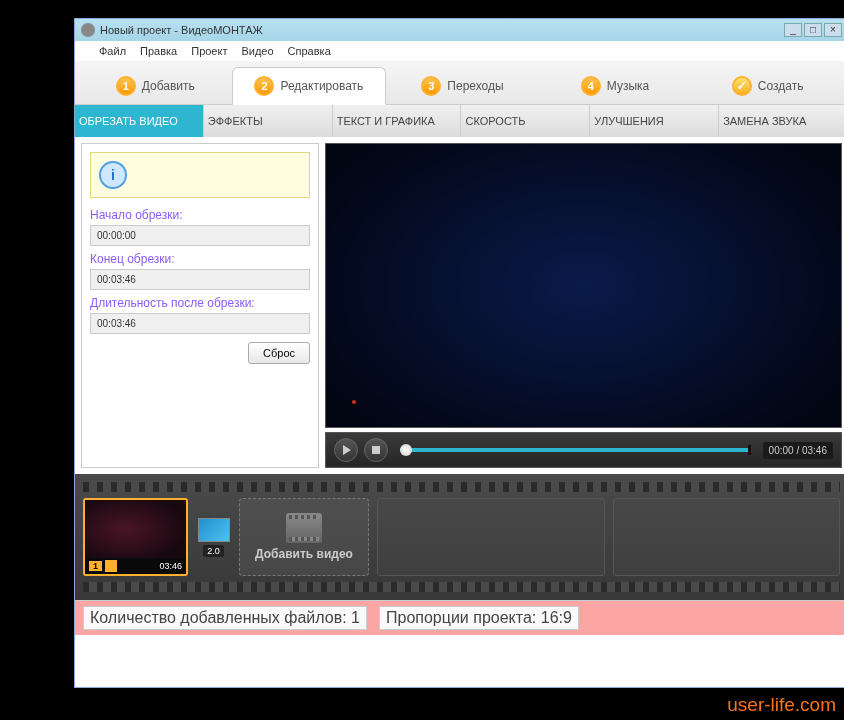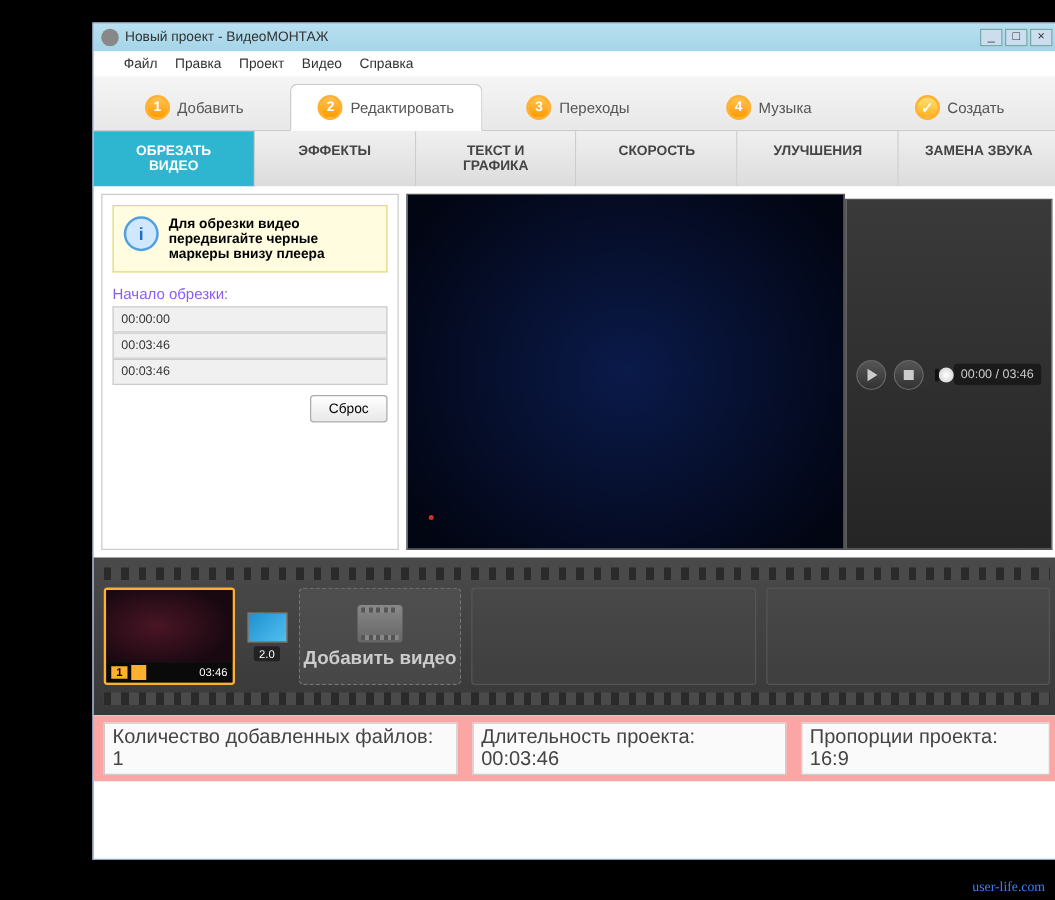--- a/index.html
+++ b/index.html
@@ -10,30 +10,30 @@
 .tb-spacer { flex: 1; }
 .tb-btn { width: 18px; height: 14px; border: 1px solid #7aa; margin-left: 2px; background: #cde; font-size: 10px; text-align: center; line-height: 12px; cursor: pointer; }
 .menubar { background: #fff; padding: 4px 24px; font-size: 11px; color: #333; display: flex; gap: 14px; }
 .menubar span { cursor: pointer; }
 .steps { background: linear-gradient(#f5f5f5,#e8e8e8); display: flex; padding: 6px 4px 0; border-bottom: 1px solid #ccc; }
 .step { flex: 1; display: flex; align-items: center; justify-content: center; gap: 6px; padding: 8px 4px; font-size: 12px; color: #555; cursor: pointer; border-radius: 6px 6px 0 0; }
 .step.active { background: #fff; border: 1px solid #ccc; border-bottom: 1px solid #fff; margin-bottom: -1px; }
 .step-num { width: 20px; height: 20px; border-radius: 50%; background: linear-gradient(#ffc350,#ff9a00); color: #fff; font-size: 11px; font-weight: bold; display: flex; align-items: center; justify-content: center; border: 2px solid #ffb030; }
 .step-check { width: 20px; height: 20px; border-radius: 50%; background: linear-gradient(#ffe070,#ffb020); display: flex; align-items: center; justify-content: center; color: #fff; font-weight: bold; border: 2px solid #ffb030; }
 .subtabs { display: flex; background: #e8e8e8; }
-.subtab { flex: 1; padding: 10px 16px; text-align: center; font-size: 11px; font-weight: bold; color: #444; border-right: 1px solid #ccc; cursor: pointer; background: linear-gradient(#f0f0f0,#dcdcdc); }
+.subtab { flex: 1; padding: 10px 4px; text-align: left; font-size: 11px; font-weight: normal; color: #444; border-right: 1px solid #ccc; cursor: pointer; background: linear-gradient(#f0f0f0,#dcdcdc); }
 .subtab.active { background: #2eb5d0; color: #fff; }
 .work { display: flex; background: #fff; padding: 6px; gap: 6px; }
 .side { width: 238px; background: #fff; border: 1px solid #ccc; padding: 8px; }
 .hint { background: #fffce0; border: 1px solid #e0d880; padding: 8px; display: flex; gap: 8px; font-size: 11px; font-weight: bold; margin-bottom: 10px; }
 .hint-icon { width: 28px; height: 28px; border-radius: 50%; background: #d0e8ff; border: 2px solid #50a0e0; display: flex; align-items: center; justify-content: center; color: #2070c0; font-weight: bold; flex-shrink: 0; font-size: 14px; }
 .field-label { font-size: 12px; margin: 6px 0 3px; color: #8b5cf6; }
 .field-input { width: 100%; padding: 4px 6px; font-size: 10px; background: #f0f0f0; border: 1px solid #ccc; color: #333; }
 .reset { float: right; margin-top: 8px; padding: 4px 14px; font-size: 11px; background: linear-gradient(#fff,#e8e8e8); border: 1px solid #aaa; border-radius: 3px; cursor: pointer; }
-.preview { flex: 1; display: flex; flex-direction: row; }
+.preview { flex: 1; display: flex; flex-direction: column; }
 .video { flex: 1; background: radial-gradient(ellipse 60% 70% at 50% 50%, #0a1a4a, #020512); border: 1px solid #555; position: relative; min-height: 285px; }
 .video:before { content: ''; position: absolute; left: 5%; bottom: 8%; width: 4px; height: 4px; background: #d03020; border-radius: 50%; }
 .controls { background: linear-gradient(#3a3a3a,#252525); border: 1px solid #555; padding: 5px 8px; display: flex; align-items: center; gap: 6px; margin-top: 4px; }
 .ctrl-btn { width: 24px; height: 24px; border-radius: 50%; background: linear-gradient(#555,#333); border: 1px solid #666; display: flex; align-items: center; justify-content: center; cursor: pointer; }
 .play-tri { width: 0; height: 0; border-left: 8px solid #ccc; border-top: 5px solid transparent; border-bottom: 5px solid transparent; margin-left: 2px; }
 .stop-sq { width: 8px; height: 8px; background: #ccc; }
 .seek { flex: 1; height: 4px; background: #2eb5d0; position: relative; margin: 0 6px; }
 .seek-handle { position: absolute; left: 0; top: -4px; width: 12px; height: 12px; background: radial-gradient(#fff,#ccc); border-radius: 50%; }
 .seek-end { position: absolute; right: 0; top: -3px; width: 3px; height: 10px; background: #111; }
 .time { font-size: 10px; color: #ccc; background: #1a1a1a; padding: 3px 6px; border-radius: 3px; }
@@ -46,25 +46,25 @@
 .clip-num { background: #ffb030; color: #000; padding: 0 4px; font-weight: bold; }
 .clip-edit { width: 12px; height: 12px; background: #ffb030; margin-left: 3px; }
 .clip-time { margin-left: auto; }
 .trans { width: 35px; display: flex; flex-direction: column; align-items: center; justify-content: center; gap: 3px; }
 .trans-thumb { width: 32px; height: 24px; background: linear-gradient(135deg,#2090d0,#50c0f0); border: 1px solid #888; }
 .trans-time { font-size: 9px; color: #fff; background: #222; padding: 1px 4px; border-radius: 2px; }
 .newclip { width: 130px; background: rgba(100,100,100,.3); border: 1px dashed #777; border-radius: 4px; display: flex; flex-direction: column; align-items: center; justify-content: center; cursor: pointer; gap: 4px; }
 .newclip-icon { width: 36px; height: 30px; background: linear-gradient(#888,#666); border-radius: 3px; position: relative; }
 .newclip-icon:before,.newclip-icon:after { content: ''; position: absolute; left: 3px; right: 3px; height: 4px; background: repeating-linear-gradient(90deg,#555 0 3px,#888 3px 6px); }
 .newclip-icon:before { top: 2px; } .newclip-icon:after { bottom: 2px; }
-.newclip-label { font-size: 15px; color: #ccc; font-weight: bold; }
+.newclip-label { font-size: 12px; color: #ccc; font-weight: bold; }
 .empty-slot { flex: 1; border: 1px solid #555; background: rgba(80,80,80,.2); border-radius: 3px; }
 .statusbar { display: flex; gap: 12px; padding: 5px 8px; font-size: 16px; color: #444; border-top: 1px solid #ccc; background: #fca5a5; }
 .stat { border: 1px solid #ccc; padding: 2px 6px; background: #fafafa; }
-.watermark { position: absolute; right: 8px; bottom: 4px; font-size: 11px; color: #3b82f6; font-family: Liberation Serif, serif; text-shadow: 1px 1px 2px #000; }
+.watermark { position: absolute; right: 8px; bottom: 4px; font-size: 19px; color: #f97316; font-family: Liberation Sans, sans-serif; text-shadow: 1px 1px 2px #000; }
 </style>
 </head>
 <body>
 
 <div class="window">
   <div class="titlebar">
     <div class="tb-icon"></div>
     <span>Новый проект - ВидеоМОНТАЖ</span>
     <div class="tb-spacer"></div>
     <div class="tb-btn">_</div>
@@ -109,25 +109,26 @@
     <div class="subtab">ТЕКСТ И ГРАФИКА</div>
     <div class="subtab">СКОРОСТЬ</div>
     <div class="subtab">УЛУЧШЕНИЯ</div>
     <div class="subtab">ЗАМЕНА ЗВУКА</div>
   </div>
 
   <div class="work">
     <div class="side">
       <div class="hint">
         <div class="hint-icon">i</div>
-        <div>Для обрезки видео передвигайте черные маркеры внизу плеера</div>
       </div>
       <div class="field-label">Начало обрезки:</div>
       <input class="field-input" value="00:00:00" style="">
+      <div class="field-label">Конец обрезки:</div>
       <input class="field-input" value="00:03:46" style="">
+      <div class="field-label">Длительность после обрезки:</div>
       <input class="field-input" value="00:03:46" style="">
       <button class="reset">Сброс</button>
       <div style="clear:both"></div>
     </div>
     <div class="preview">
       <div class="video"></div>
       <div class="controls">
         <div class="ctrl-btn">
             <div class="play-tri"></div>
           </div>
@@ -163,18 +164,17 @@
         <div class="newclip-label">Добавить видео</div>
       </div>
       <div class="empty-slot"></div>
       <div class="empty-slot"></div>
     </div>
     <div class="film-holes"></div>
   </div>
 
   <div class="statusbar">
     <div class="stat"><span>Количество добавленных файлов:</span> <span>1</span></div>
-    <div class="stat"><span>Длительность проекта:</span> <span>00:03:46</span></div>
     <div class="stat"><span>Пропорции проекта:</span> <span>16:9</span></div>
   </div>
 </div>
 
 <div class="watermark">user-life.com</div>
 
 </body></html>

